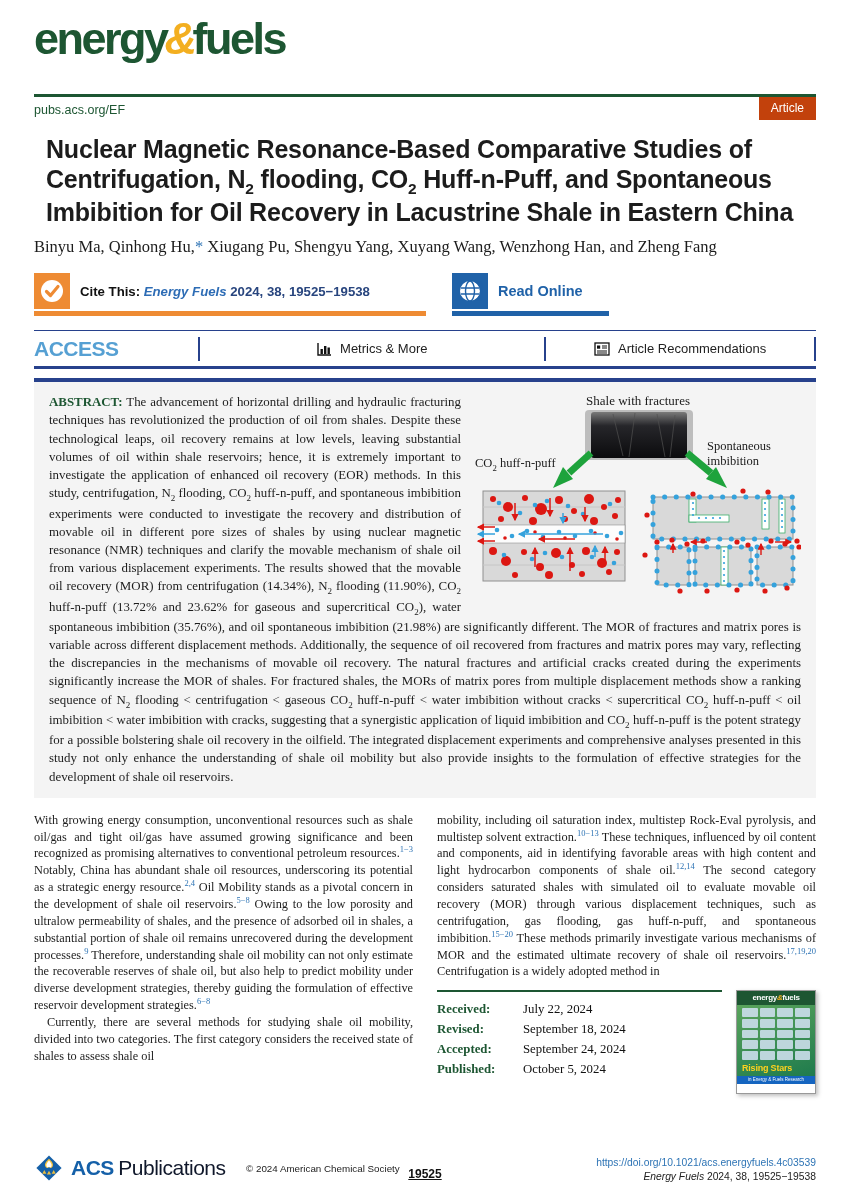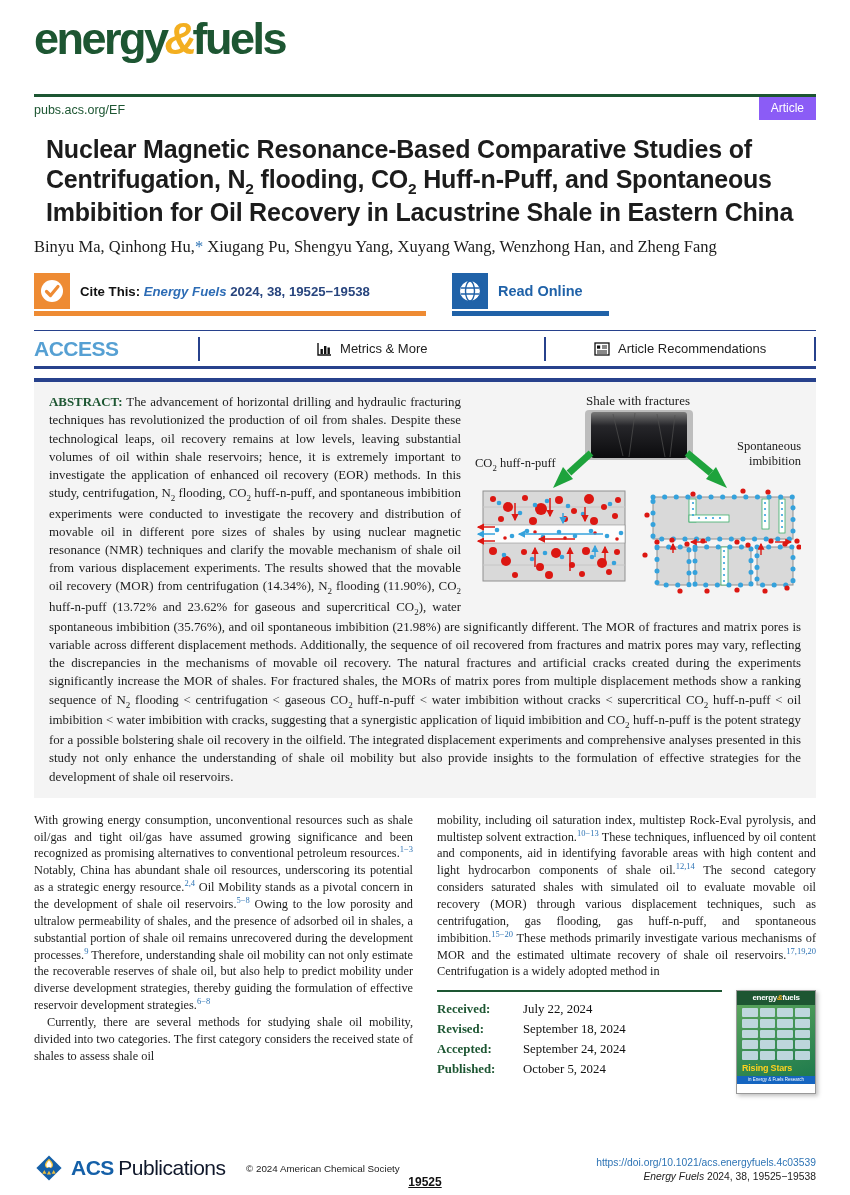--- a/index.html
+++ b/index.html
@@ -3,21 +3,21 @@
 <meta charset="utf-8">
 <style>
   html,body{margin:0;padding:0;background:#fff;overflow:hidden;}
   .page{width:850px;height:1195px;position:relative;padding:0 34px;box-sizing:border-box;
         font-family:"Liberation Sans",sans-serif;color:#231f20;background:#fff;}
   
   .logo{font-size:45px;font-weight:bold;color:#1d5632;letter-spacing:-2.5px;margin-top:16px;line-height:1;}
   .logo .amp{color:#f3af20;font-style:italic;margin:0 -2px;}
   .rule-row{margin-top:33px;border-top:3px solid #1d5632;display:flex;justify-content:space-between;align-items:flex-start;}
   .site-url{color:#1d5632;font-size:12.5px;padding-top:6px;cursor:pointer;}
-  .article-badge{background:#8b5cf6;color:#fff;font-size:12px;padding:4px 12px 5px;}
+  .article-badge{background:#c2410c;color:#fff;font-size:12px;padding:4px 12px 5px;}
   
   .title{font-size:25px;font-weight:bold;letter-spacing:-0.2px;line-height:1.18;margin:15px 12px 0;color:#1c1c1c;}
   .title sub{font-size:62%;}
   .authors{font-family:"Liberation Serif",serif;font-size:16.5px;margin-top:10px;color:#1c1c1c;}
   .authors .star{color:#2e74b5;}
   
   .cite-row{display:flex;margin-top:16px;align-items:stretch;}
   .cite-left{width:392px;display:flex;align-items:center;border-bottom:5px solid #ee8b33;padding-bottom:2px;cursor:pointer;}
   .cite-icon{width:36px;height:36px;background:#ee8b33;display:flex;align-items:center;justify-content:center;flex:none;}
   .cite-text{padding-left:10px;font-size:13.2px;white-space:nowrap;}
@@ -37,21 +37,21 @@
   
   .abstract{margin-top:9px;background:#f4f4f4;border-top:4px solid #27418c;padding:11px 15px 12px;
             font-family:"Liberation Serif",serif;font-size:12.9px;line-height:1.41;text-align:justify;color:#1c1c1c;}
   .abstract p{margin:0;}
   .ab-label{font-weight:bold;color:#1d5632;}
   .fig{float:right;width:326px;height:202px;margin:2px 0 4px 14px;position:relative;}
   .fig svg{position:absolute;top:0;left:0;}
   .fig-label{position:absolute;font-family:"Liberation Serif",serif;color:#1a1a1a;}
   .fl-top{top:-3px;width:100%;text-align:center;font-size:13px;}
   .fl-left{top:60px;left:0;font-size:12.5px;}
-  .fl-right{top:44px;right:0;width:94px;text-align:right;font-size:12.5px;line-height:1.15;}
+  .fl-right{top:44px;right:0;width:94px;text-align:left;font-size:12.5px;line-height:1.15;}
   
   .columns{display:flex;gap:24px;margin-top:14px;font-family:"Liberation Serif",serif;
            font-size:12.3px;line-height:1.37;text-align:justify;color:#1c1c1c;}
   .col{flex:1;min-width:0;}
   .sec-head{font-family:"Liberation Sans",sans-serif;font-size:14.5px;font-weight:bold;color:#1d5632;margin:5px 0 7px;letter-spacing:.2px;}
   .columns p{margin:0;}
   .indent{text-indent:13px;}
   sup{color:#2e74b5;font-size:8.5px;line-height:0;}
   .columns sub,.abstract sub{font-size:70%;}
   
@@ -69,21 +69,21 @@
   .cov-grid i{background:#c9dce8;border-radius:1px;opacity:.92;}
   .cov-title{color:#ffd21e;font-weight:bold;font-size:9px;margin-top:2px;letter-spacing:-0.2px;}
   .cov-sub{background:#1565c0;color:#fff;font-size:4.5px;text-align:center;padding:1px 0;}
   .cov-foot{background:#fff;height:9px;}
   
   footer{position:absolute;left:34px;right:34px;bottom:12px;height:48px;}
   .acs-logo{position:absolute;left:0;top:2px;display:flex;align-items:center;gap:7px;cursor:pointer;}
   .acs1{color:#1560a8;font-weight:bold;font-size:21px;letter-spacing:-0.5px;}
   .acs2{color:#0f172a;font-size:21px;letter-spacing:-0.5px;}
   .copyright{position:absolute;left:212px;top:12px;font-size:9.8px;color:#222;}
-  .pagenum{position:absolute;left:50%;transform:translateX(-50%);top:24px;font-weight:bold;font-size:12px;color:#111;text-decoration:underline;}
+  .pagenum{position:absolute;left:50%;transform:translateX(-50%);top:16px;font-weight:bold;font-size:12px;color:#111;text-decoration:underline;}
   .doi-block{position:absolute;right:0;top:5px;text-align:right;font-size:10.3px;line-height:1.4;}
   .doi{color:#2e74b5;cursor:pointer;}
   .cit{color:#222;}
   .cit .jn{font-style:italic;}
 </style>
 </head>
 <body>
 
 <div class="page">
 

